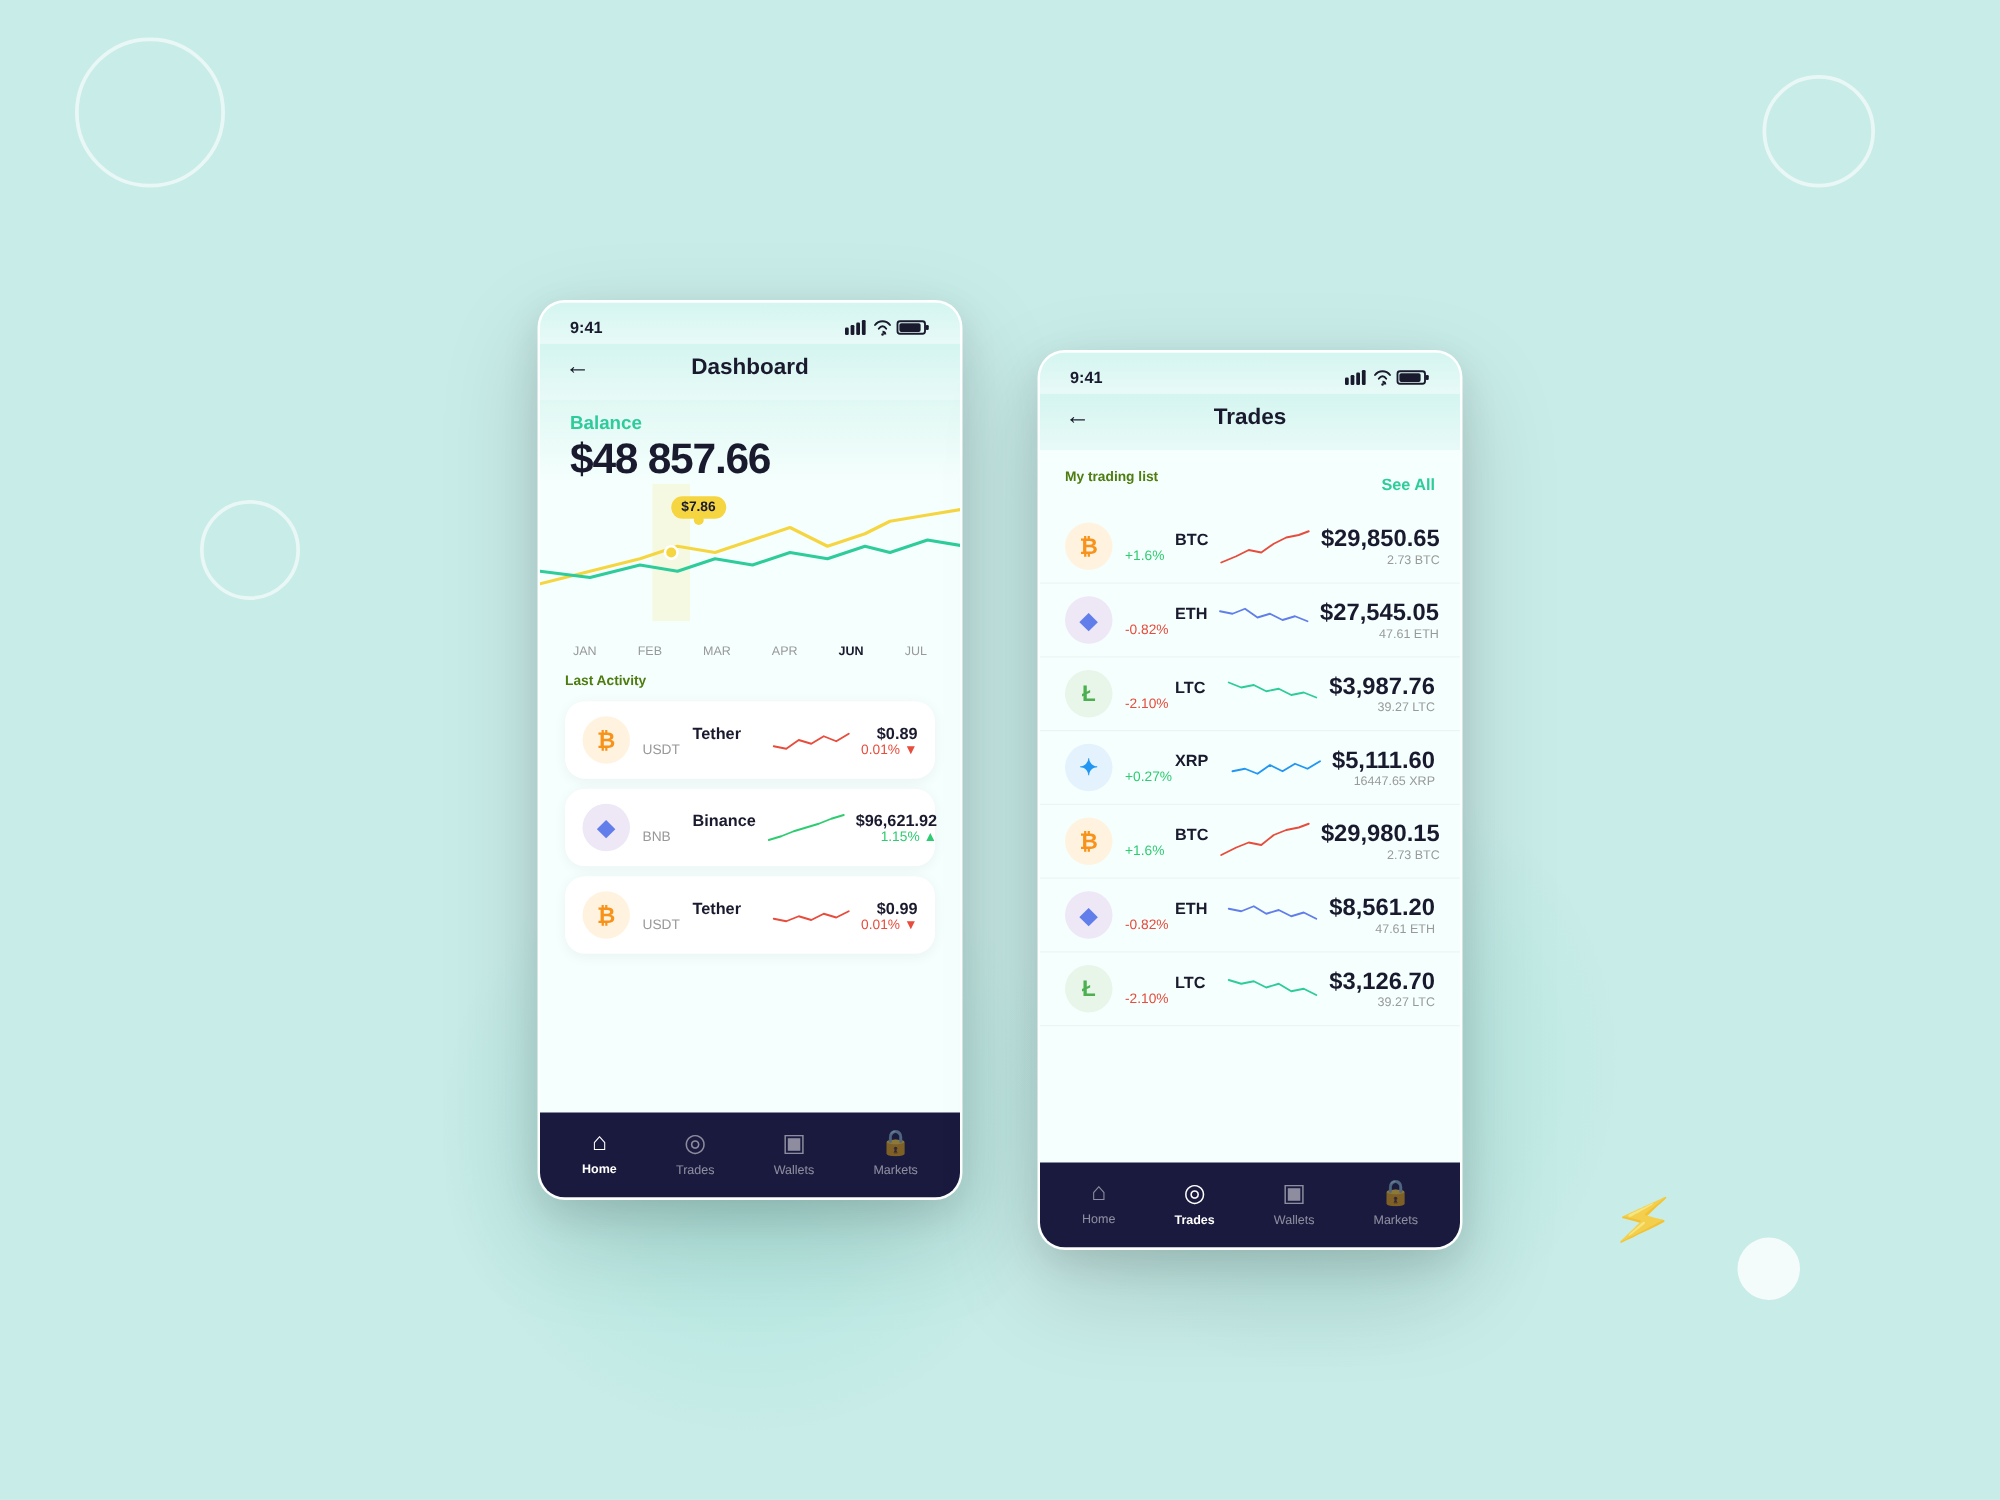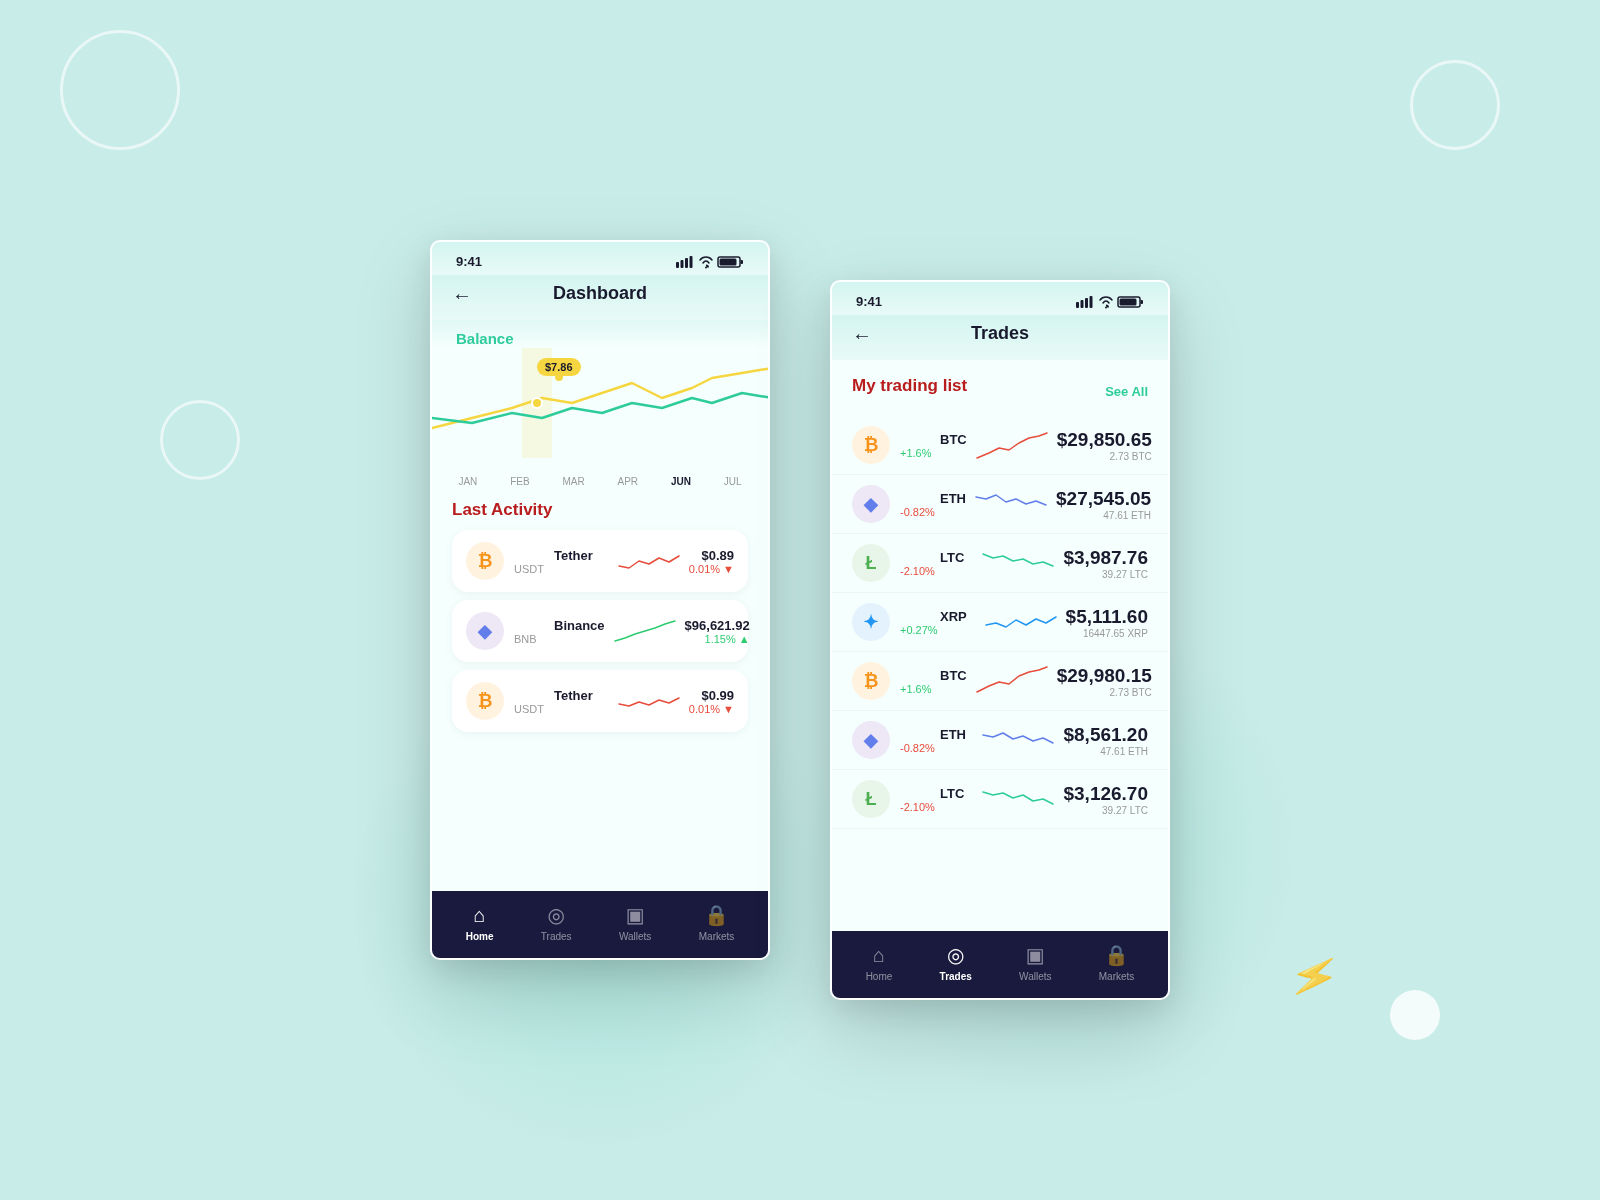--- a/index.html
+++ b/index.html
@@ -63,21 +63,21 @@
       display: flex;
       gap: 60px;
       align-items: center;
       position: relative;
       z-index: 1;
     }
 
     
     .phone {
       background: #f5fffe;
-      border-radius: 10px;
+      border-radius: 22px;
       box-shadow: 0 30px 80px rgba(0,0,0,0.15), 0 10px 30px rgba(0,0,0,0.1);
       overflow: hidden;
       position: relative;
       border: 2px solid rgba(255,255,255,0.9);
     }
     .phone-left {
       width: 340px;
       height: 720px;
     }
     .phone-right {
@@ -186,23 +186,23 @@
       font-weight: 700;
       color: #1a1a2e;
     }
 
     
     .last-activity {
       padding: 12px 20px;
       background: #f5fffe;
     }
     .section-title {
-      font-size: 17px;
+      font-size: 11px;
       font-weight: 700;
-      color: #b91c1c;
+      color: #4d7c0f;
       margin-bottom: 10px;
     }
 
     .activity-item {
       background: white;
       border-radius: 16px;
       padding: 12px 14px;
       margin-bottom: 8px;
       display: flex;
       align-items: center;
@@ -331,20 +331,21 @@
       </div>
     </div>
 
     <div class="app-header">
       <span class="back-btn">←</span>
       <span class="header-title">Dashboard</span>
     </div>
 
     <div class="balance-section">
       <span class="balance-label">Balance</span>
+      <div class="balance-amount">$48 857.66</div>
     </div>
 
     <div class="chart-area">
       <div class="chart-tooltip">$7.86</div>
       <svg width="340" height="120" viewBox="0 0 340 120">
 
         <rect x="90" y="0" width="30" height="110" fill="#f5d640" opacity="0.15"></rect>
 
         <polyline points="0,80 40,70 80,60 110,50 140,55 170,45 200,35 230,50 260,40 280,30 310,25 340,20" fill="none" stroke="#f5d640" stroke-width="2.5" stroke-linecap="round" stroke-linejoin="round"></polyline>
 

